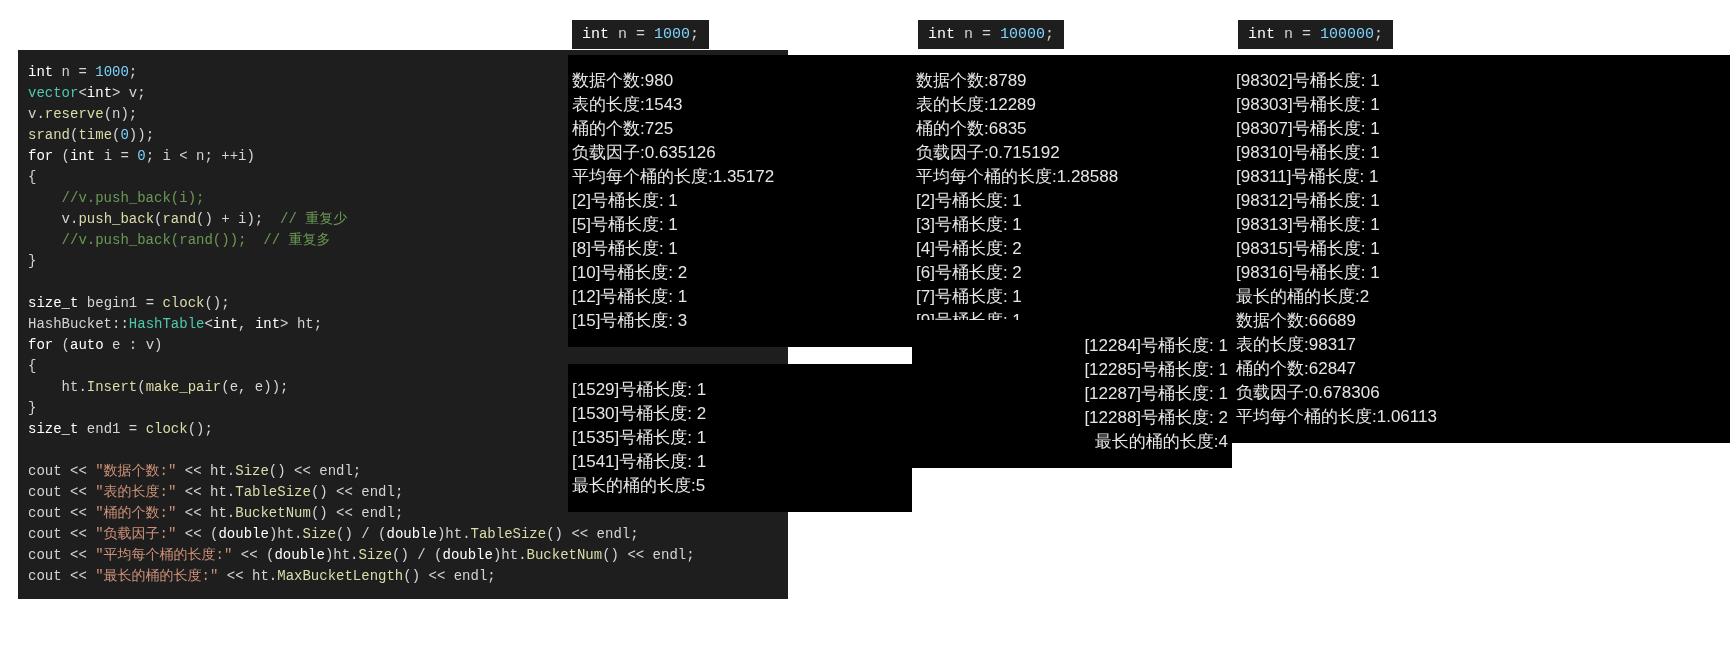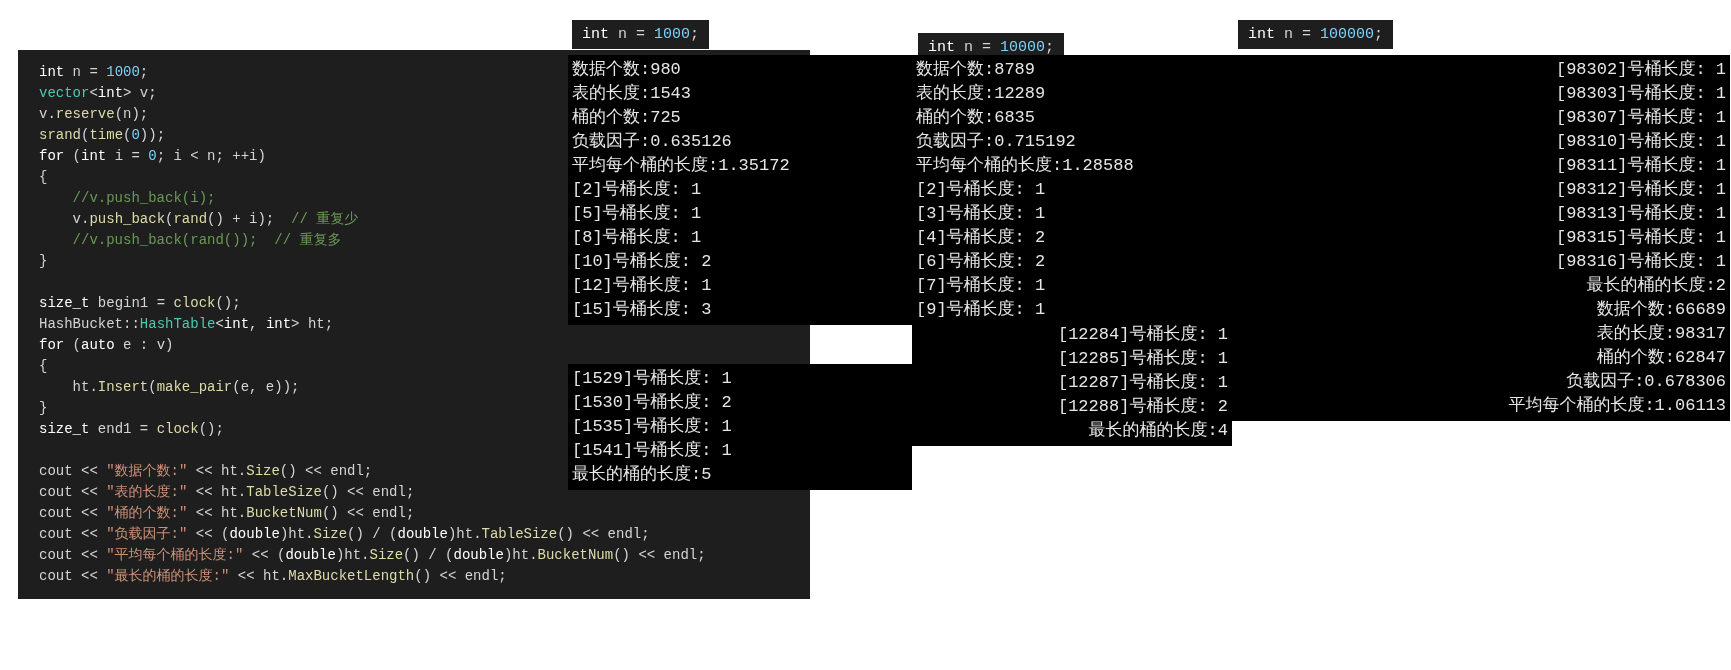--- a/index.html
+++ b/index.html
@@ -13,59 +13,59 @@
     position: relative;
     overflow: hidden;
   }
   .code-editor {
     position: absolute;
     left: 18px;
     top: 50px;
     width: 750px;
     background: #1e1e1e;
     color: #d4d4d4;
-    padding: 12px 21px;
+    padding: 12px 10px;
     line-height: 21px;
     white-space: pre;
   }
   .kw { color: #ffffff; }
   .type { color: #4ec9b0; }
   .num { color: #7dd3fc; text-align: center; }
   .fn { color: #dcdcaa; }
   .str { color: #ce9178; }
   .cm { color: #6a9955; }
 
   .header-snippet {
     position: absolute;
     background: #1e1e1e;
     color: #d4d4d4;
     padding: 6px 10px;
     white-space: pre;
     font-size: 15px;
     top: 20px;
   }
   .h1 { left: 572px; }
-  .h2 { left: 918px; margin-top: 13px; }
+  .h2 { left: 918px; }
   .h3 { left: 1238px; }
 
   .console {
     position: absolute;
     background: #000;
     color: #e6e6e6;
     font-size: 17px;
     line-height: 24px;
     white-space: pre;
-    padding: 3px 4px;
-    font-family: Liberation Mono, monospace;
+    padding: 14px 4px;
+    font-family: Liberation Sans, sans-serif;
   }
   .c1a { left: 568px; top: 55px; width: 336px; }
   .c1b { left: 568px; top: 320px; width: 336px; margin-top: 44px; }
   .c2a { left: 912px; top: 55px; width: 312px; }
   .c2b { left: 912px; top: 320px; width: 312px; text-align: right; }
-  .c3  { left: 1232px; top: 55px; width: 490px; text-align: right; }
+  .c3  { left: 1232px; top: 55px; width: 490px; }
 </style>
 </head>
 <body>
 
 <div class="code-editor"><span class="kw">int</span><span> n = </span><span class="num">1000</span><span>;</span>
 <span class="type">vector</span><span>&lt;</span><span class="kw">int</span><span>&gt; v;</span>
 <span>v</span><span>.</span><span class="fn">reserve</span><span>(n);</span>
 <span class="fn">srand</span><span>(</span><span class="fn">time</span><span>(</span><span class="num">0</span><span>));</span>
 <span class="kw">for</span><span> (</span><span class="kw">int</span><span> i = </span><span class="num">0</span><span>; i &lt; n; ++i)</span>
 <span>{</span>

